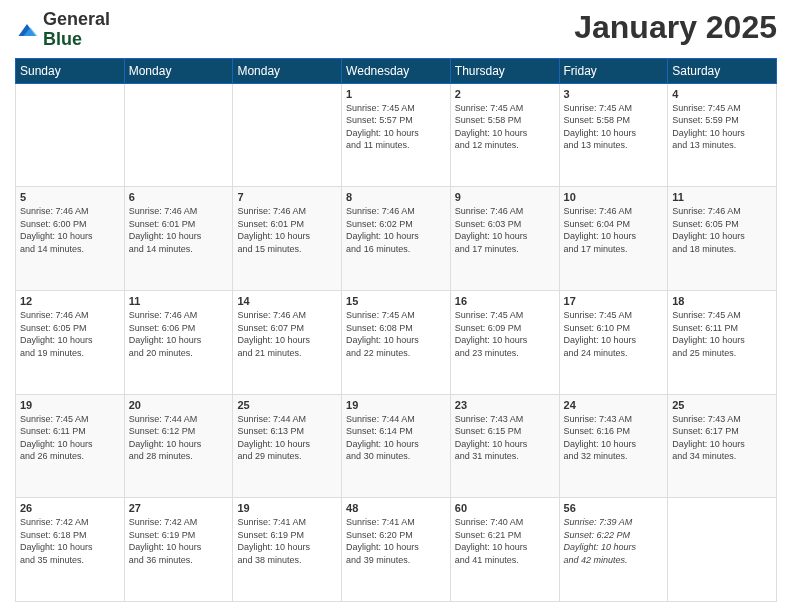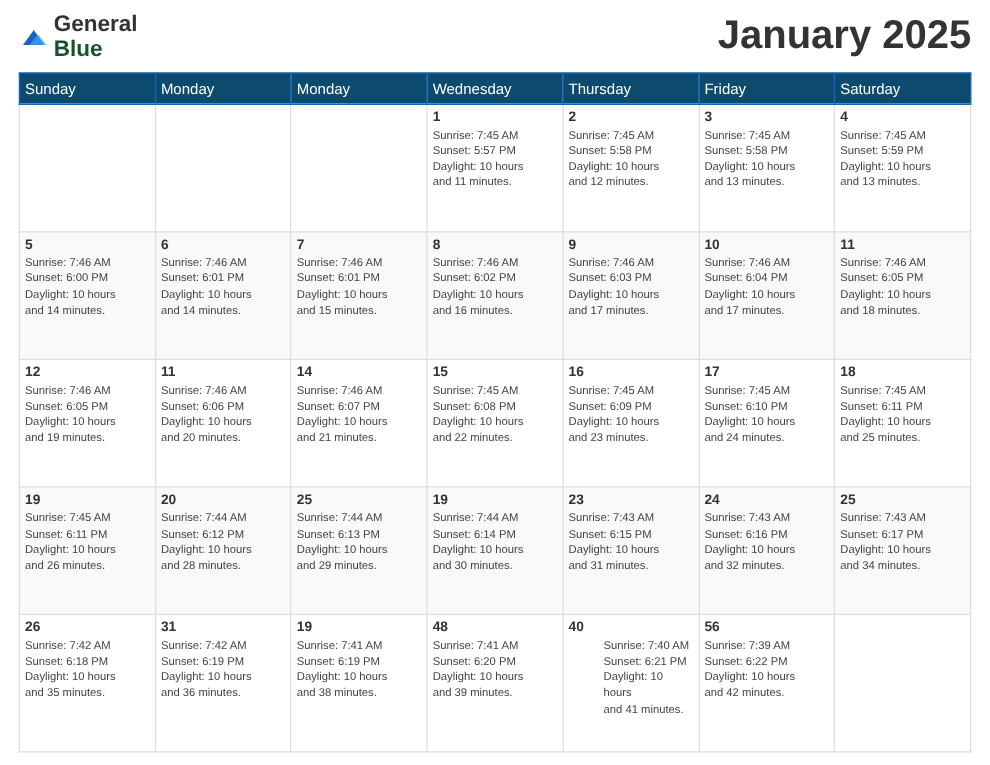--- a/index.html
+++ b/index.html
@@ -316,50 +316,50 @@
         </tr>
         <tr>
           <td>
             <div class="day-num">26</div>
             <div class="day-detail" style="white-space: pre-line;">Sunrise: 7:42 AM
 Sunset: 6:18 PM
 Daylight: 10 hours
 and 35 minutes.</div>
           </td>
           <td>
-            <div class="day-num">31</div>
+            <div class="day-num">27</div>
             <div class="day-detail" style="white-space: pre-line;">Sunrise: 7:42 AM
 Sunset: 6:19 PM
 Daylight: 10 hours
 and 36 minutes.</div>
           </td>
           <td>
             <div class="day-num">19</div>
             <div class="day-detail" style="white-space: pre-line;">Sunrise: 7:41 AM
 Sunset: 6:19 PM
 Daylight: 10 hours
 and 38 minutes.</div>
           </td>
           <td>
             <div class="day-num">48</div>
             <div class="day-detail" style="white-space: pre-line;">Sunrise: 7:41 AM
 Sunset: 6:20 PM
 Daylight: 10 hours
 and 39 minutes.</div>
           </td>
           <td>
-            <div class="day-num">40</div>
-            <div class="day-detail" style="white-space: pre-line; margin-left: 28px;">Sunrise: 7:40 AM
+            <div class="day-num">60</div>
+            <div class="day-detail" style="white-space: pre-line;">Sunrise: 7:40 AM
 Sunset: 6:21 PM
 Daylight: 10 hours
 and 41 minutes.</div>
           </td>
           <td>
             <div class="day-num">56</div>
-            <div class="day-detail" style="white-space: pre-line;">Sunrise: 7:39 AM
+            <div class="day-detail" style="white-space: pre-line; font-style: italic;">Sunrise: 7:39 AM
 Sunset: 6:22 PM
 Daylight: 10 hours
 and 42 minutes.</div>
           </td>
           <td class="empty"></td>
         </tr>
       </tbody>
   </table>
 </div>
 

